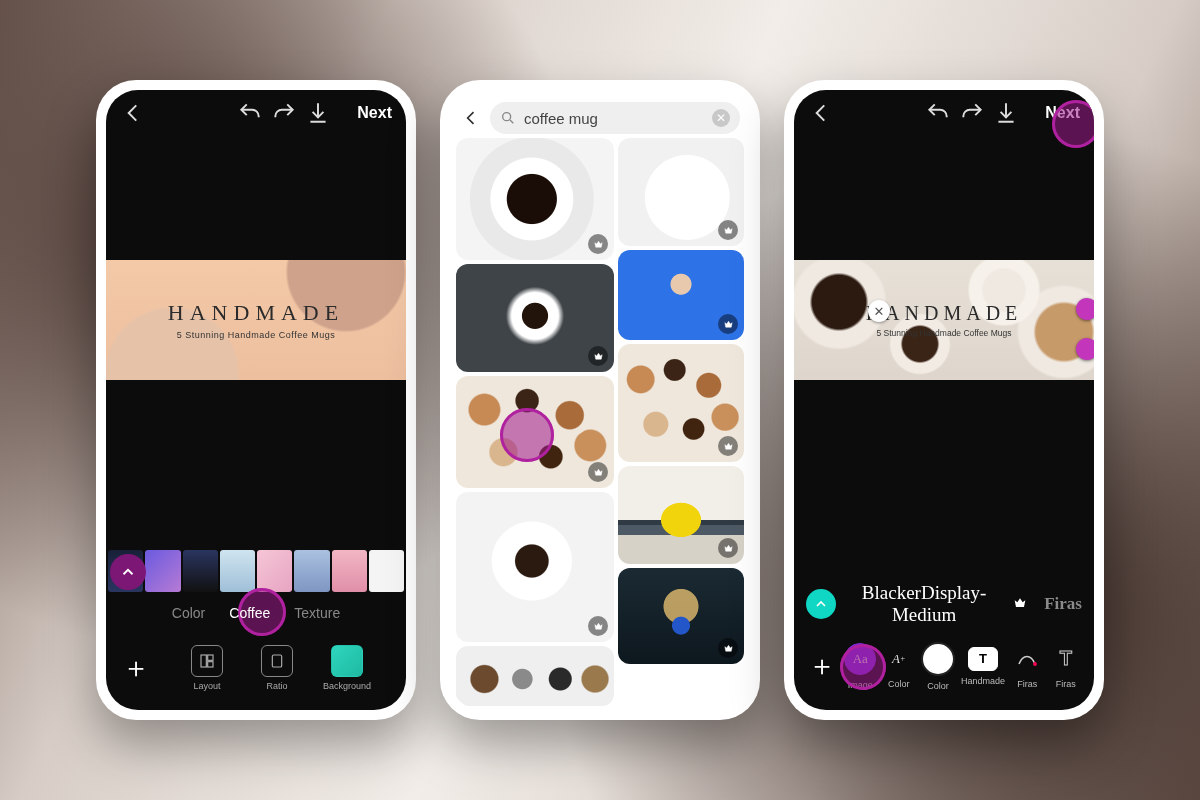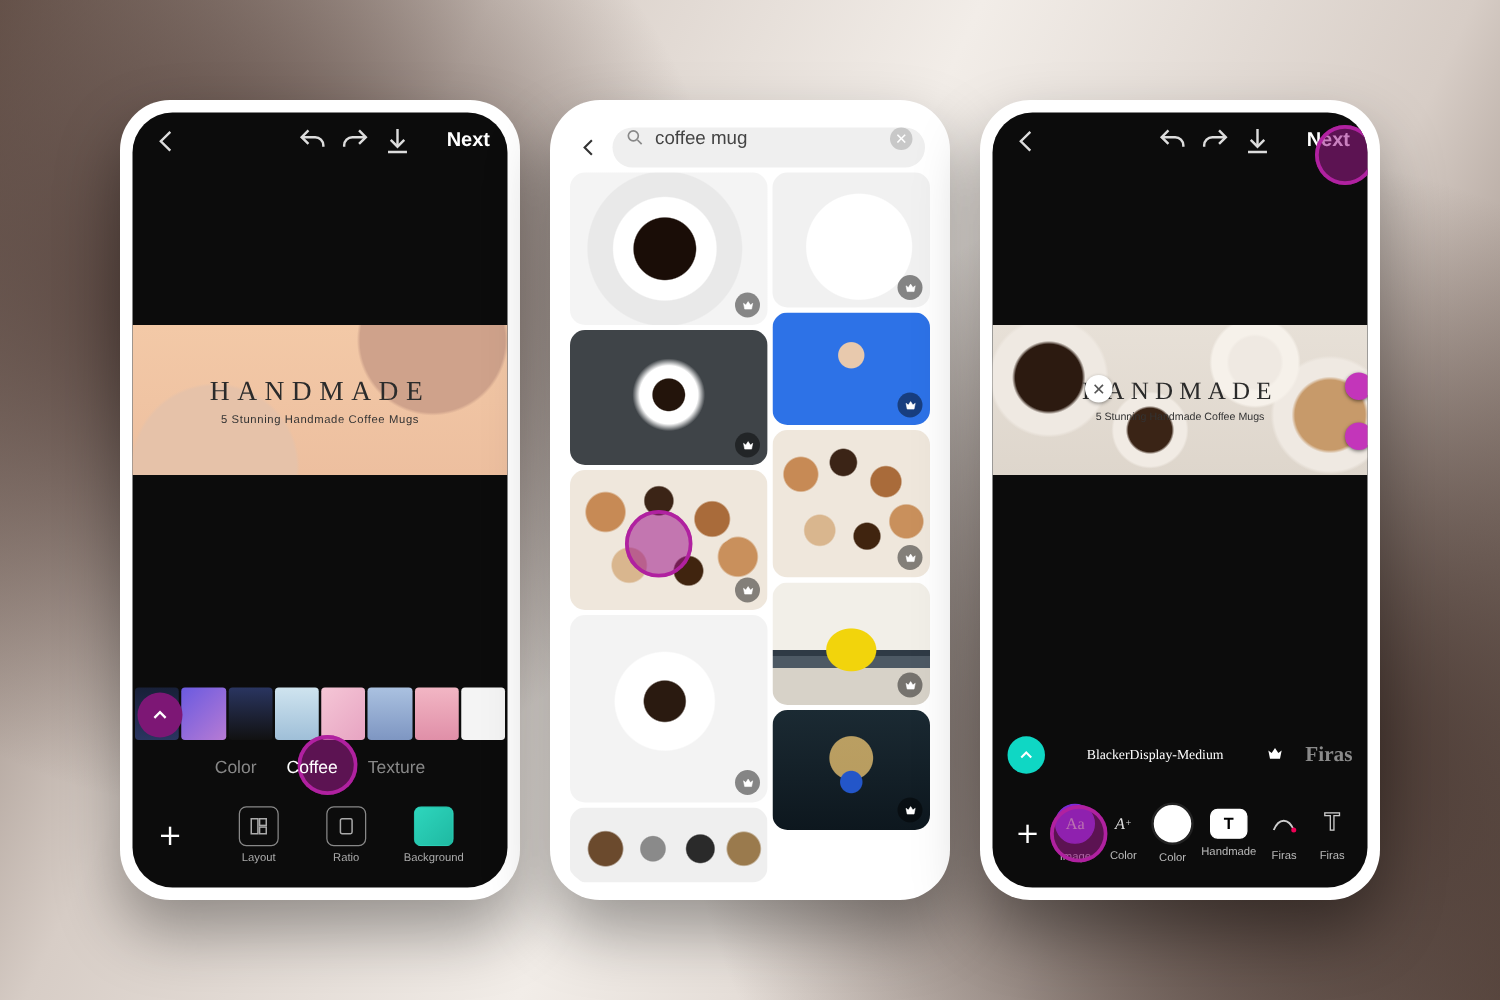--- a/index.html
+++ b/index.html
@@ -64,21 +64,21 @@
   .p1 .tabs, .p1 .tools{z-index:3;}
 
   .ring{position:absolute;border-radius:50%;background:rgba(158,26,140,.55);box-shadow:0 0 0 3px #b021a0 inset;pointer-events:none;}
   .chevring{width:36px;height:36px;border-radius:50%;background:#7d1775;display:flex;align-items:center;justify-content:center;}
   .chevring.teal{background:#0fd7c4;}
   .chevring svg{stroke:#fff;}
 
   
   .searchrow{height:44px;display:flex;align-items:center;padding:6px 10px;gap:8px;}
   .backbtn{width:22px;display:flex;align-items:center;justify-content:center;}
-  .searchbox{flex:1;height:32px;border-radius:16px;background:#efefef;display:flex;align-items:flex-start;padding:0 10px;gap:8px;color:#444;font-size:15px;}
+  .searchbox{flex:1;height:32px;border-radius:16px;background:#efefef;display:flex;align-items:center;padding:0 10px;gap:8px;color:#444;font-size:15px;}
   .searchbox .clear{margin-left:auto;width:18px;height:18px;border-radius:50%;background:#c8c8c8;color:#fff;font-size:12px;display:flex;align-items:center;justify-content:center;}
 
   .grid{position:absolute;top:48px;left:6px;right:6px;bottom:0;}
   .cell{position:absolute;border-radius:12px;overflow:hidden;}
   .badge{position:absolute;right:6px;bottom:6px;width:20px;height:20px;border-radius:50%;background:rgba(0,0,0,.45);display:flex;align-items:center;justify-content:center;}
   .badge svg{stroke:#fff;fill:#fff;}
 
   
   .c-cup1{background:radial-gradient(circle at 48% 50%, #1a0d07 0 24%, #fff 25% 40%, #e9e9e9 41% 60%, #f4f4f4 61% 100%);}
   .c-blank{background:radial-gradient(circle at 55% 55%, #fff 0 46%, #f1f1f1 47% 100%);}
@@ -97,21 +97,21 @@
   .c-heart{background:radial-gradient(circle at 50% 60%, #2356c9 0 10%, transparent 11%),radial-gradient(circle at 50% 40%, rgba(255,210,120,.7) 18% 20%, transparent 21%),linear-gradient(#1b2a33,#0d171e);}
   .c-stamps{background:
      radial-gradient(circle at 18% 55%, #6b4a2d 0 10%, transparent 11%),
      radial-gradient(circle at 42% 55%, #8a8a8a 0 10%, transparent 11%),
      radial-gradient(circle at 66% 55%, #2a2a2a 0 10%, transparent 11%),
      radial-gradient(circle at 88% 55%, #9a7a4d 0 9%, transparent 10%),
      #efefef;}
 
   
   .fontbar{position:absolute;left:0;right:0;bottom:86px;height:40px;display:flex;align-items:center;gap:14px;padding:0 12px;color:#fff;}
-  .fontname{flex:1;text-align:center;font-family:Georgia,serif;font-size:11px;}
+  .fontname{flex:1;text-align:center;font-family:Georgia,serif;font-size:19px;}
   .fontalt{font-family:Georgia,serif;color:#8a8a8a;font-size:17px;font-weight:bold;}
   .crown{width:18px;height:18px;}
   .tools3{position:absolute;left:0;right:0;bottom:8px;height:72px;display:flex;align-items:center;gap:6px;padding:0 12px;}
   .tbtn{flex:1;display:flex;flex-direction:column;align-items:center;gap:5px;font-size:9px;color:#bbb;}
   .tbtn .ic{width:30px;height:30px;border-radius:50%;display:flex;align-items:center;justify-content:center;border:1.5px solid #777;color:#ddd;font-size:13px;}
   .tbtn.font .ic{background:#7d2bd9;border-color:#7d2bd9;}
   .tbtn.color .ic{background:#fff;border:2px solid #222;}
   .tbtn.hi .ic{background:#fff;border-color:#fff;color:#000;font-weight:bold;}
   .tbtn .ic svg{stroke:#ccc;fill:none;stroke-width:1.6;}
   

